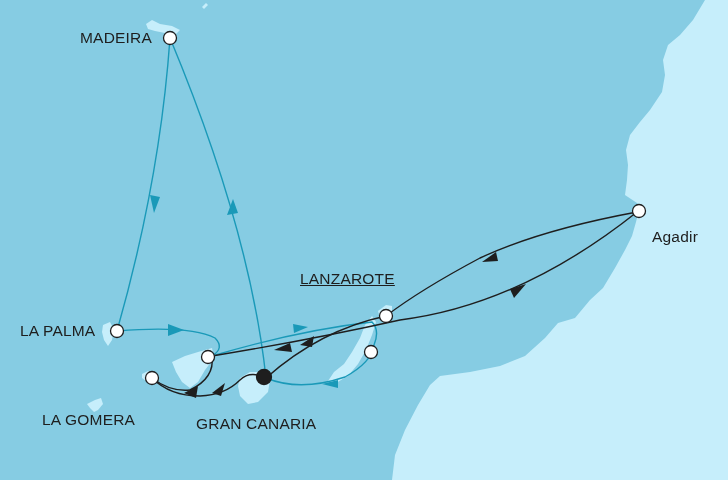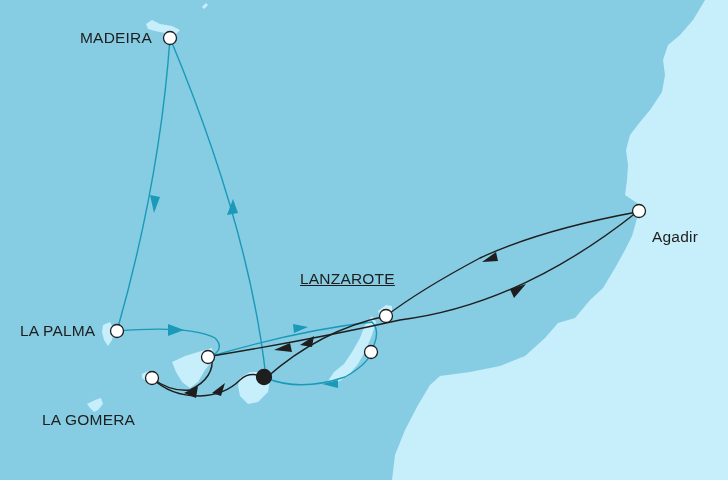--- a/index.html
+++ b/index.html
@@ -72,15 +72,16 @@
       <circle cx="264" cy="377" r="7.5" fill="#1e1e1e"></circle>
       <circle cx="386" cy="316" r="6.5" fill="#ffffff"></circle>
       <circle cx="371" cy="352" r="6.5" fill="#ffffff"></circle>
       <circle cx="639" cy="211" r="6.5" fill="#ffffff"></circle>
     </g>
   </svg>
 
   <span class="label" style="left:80px;top:29px;">MADEIRA</span>
   <span class="label" style="left:20px;top:322px;">LA PALMA</span>
   <span class="label" style="left:42px;top:369px;margin-top:42px;">LA GOMERA</span>
+  <span class="label" style="left:196px;top:415px;">GRAN CANARIA</span>
   <span class="label" style="left:300px;top:270px;text-decoration:underline;">LANZAROTE</span>
   <span class="label" style="left:652px;top:202px;margin-top:26px;">Agadir</span>
 </div>
 
 </body></html>

